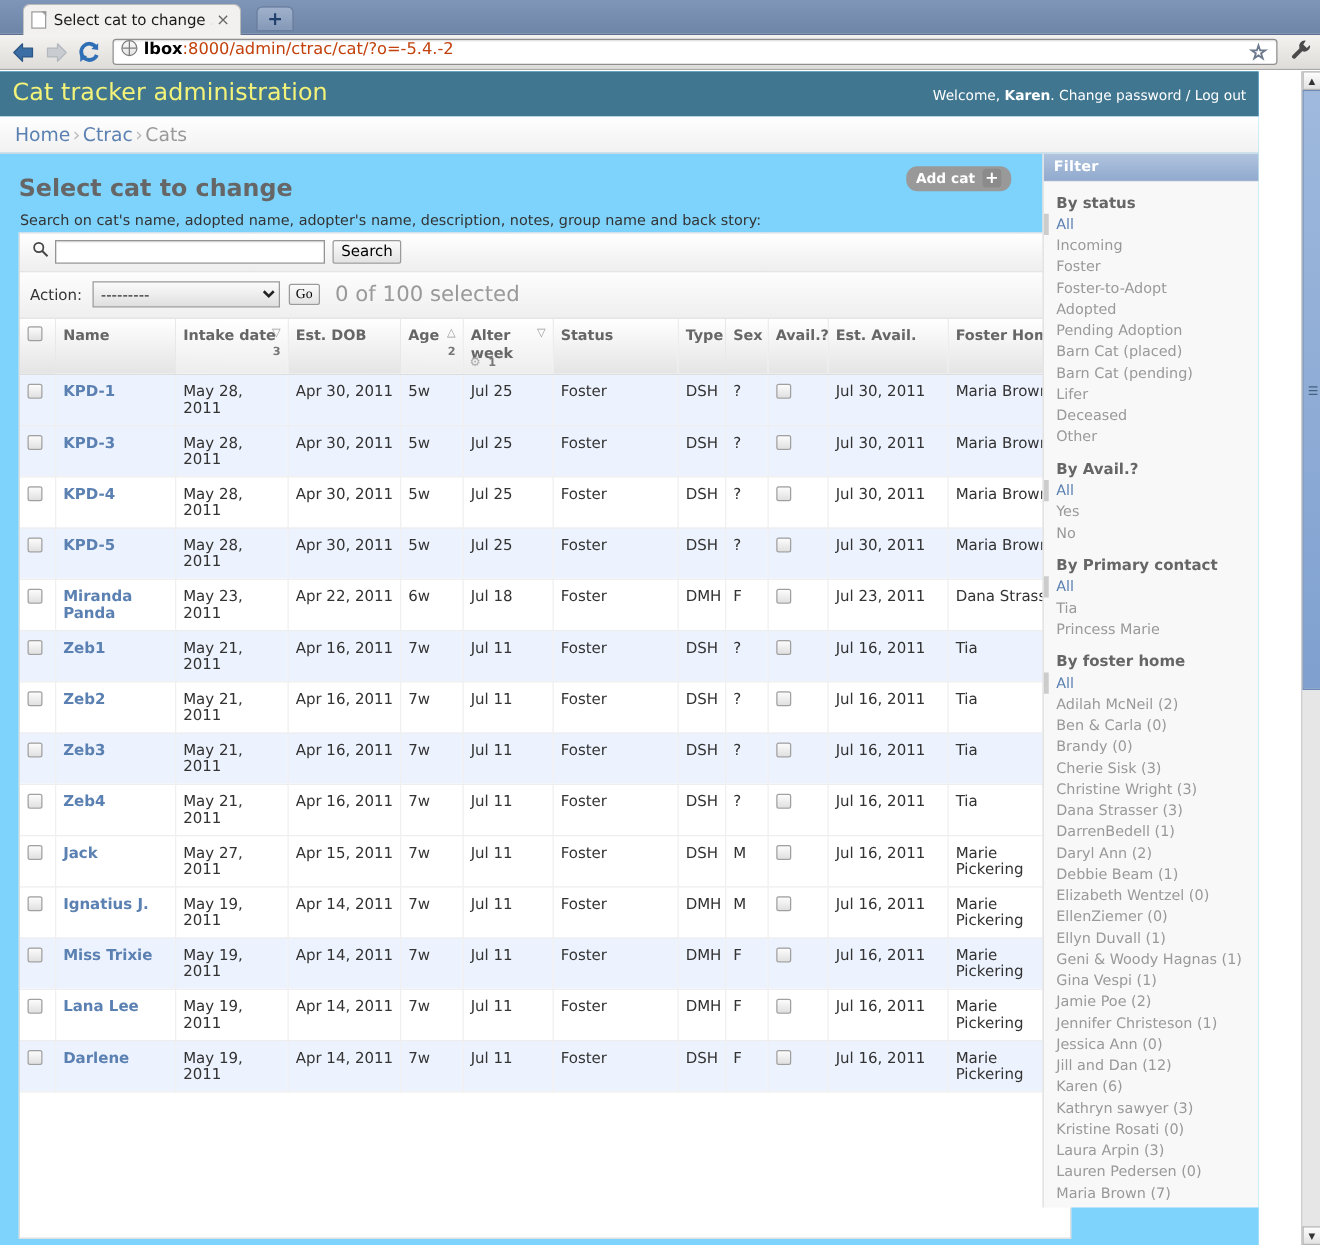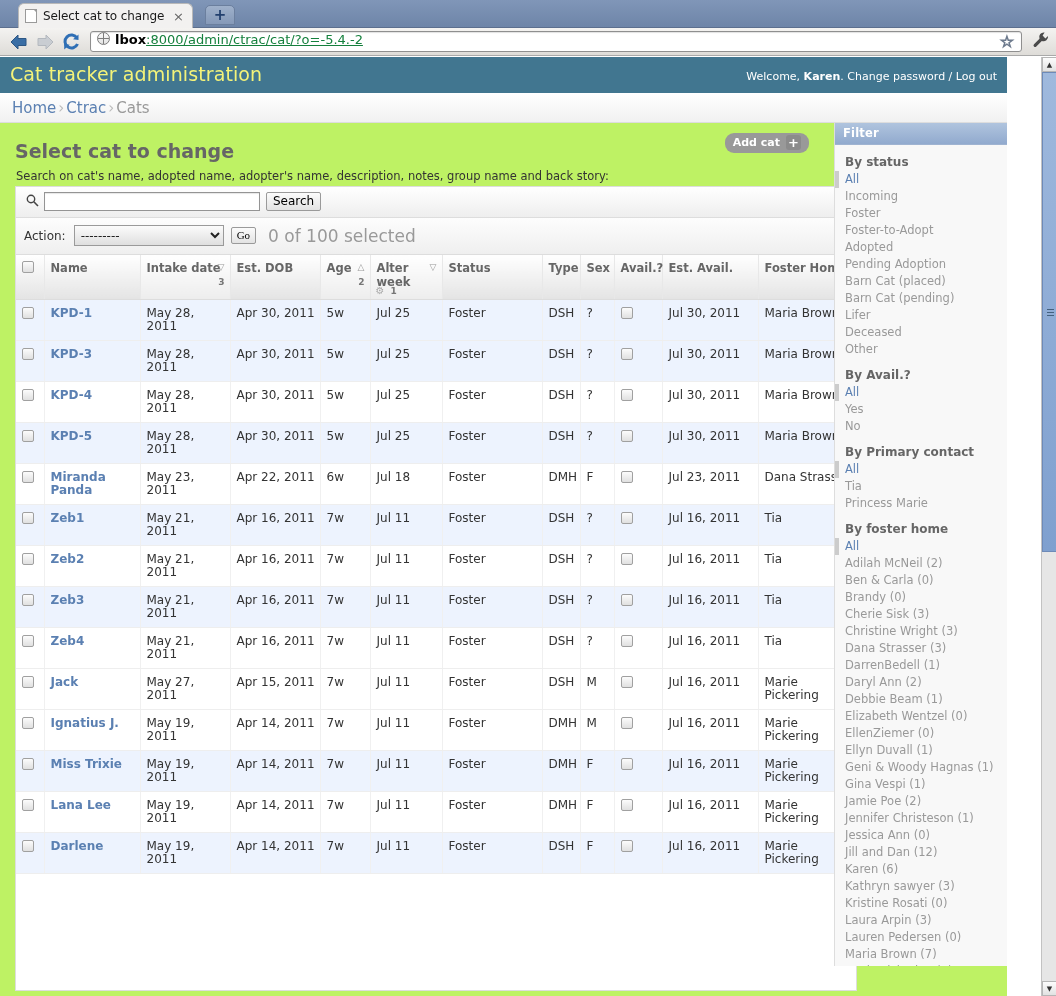--- a/index.html
+++ b/index.html
@@ -96,30 +96,30 @@
   }
   .globe:before {
     content:""; position:absolute; left:50%; top:0; bottom:0; width:1.5px;
     margin-left:-0.75px; background:#7d7d7d;
   }
   .globe:after {
     content:""; position:absolute; top:50%; left:0; right:0; height:1.5px;
     margin-top:-0.75px; background:#7d7d7d;
   }
   .url-host { color: #000; font-weight: bold; }
-  .url-rest { color: #15803d; text-decoration: underline; }
+  .url-rest { color: #c2410c; }
   .star { color:#fff; -webkit-text-stroke: 1px #6d7a8d; font-size: 16px; margin-right:3px; cursor:pointer;}
   .wrench { margin-left: 4px; cursor: pointer; }
 
   
   #viewport {
     position: absolute; top: 57px; left: 0;
     width: 1007px; height: 939px;
     overflow: hidden;
-    background: #bef264;
+    background: #7dd3fc;
   }
 
   #admin-header {
     background: #417690;
     height: 36px;
     position: relative;
     color: #fff;
   }
   #branding {
     position: absolute; left: 10px; top: 6px;

